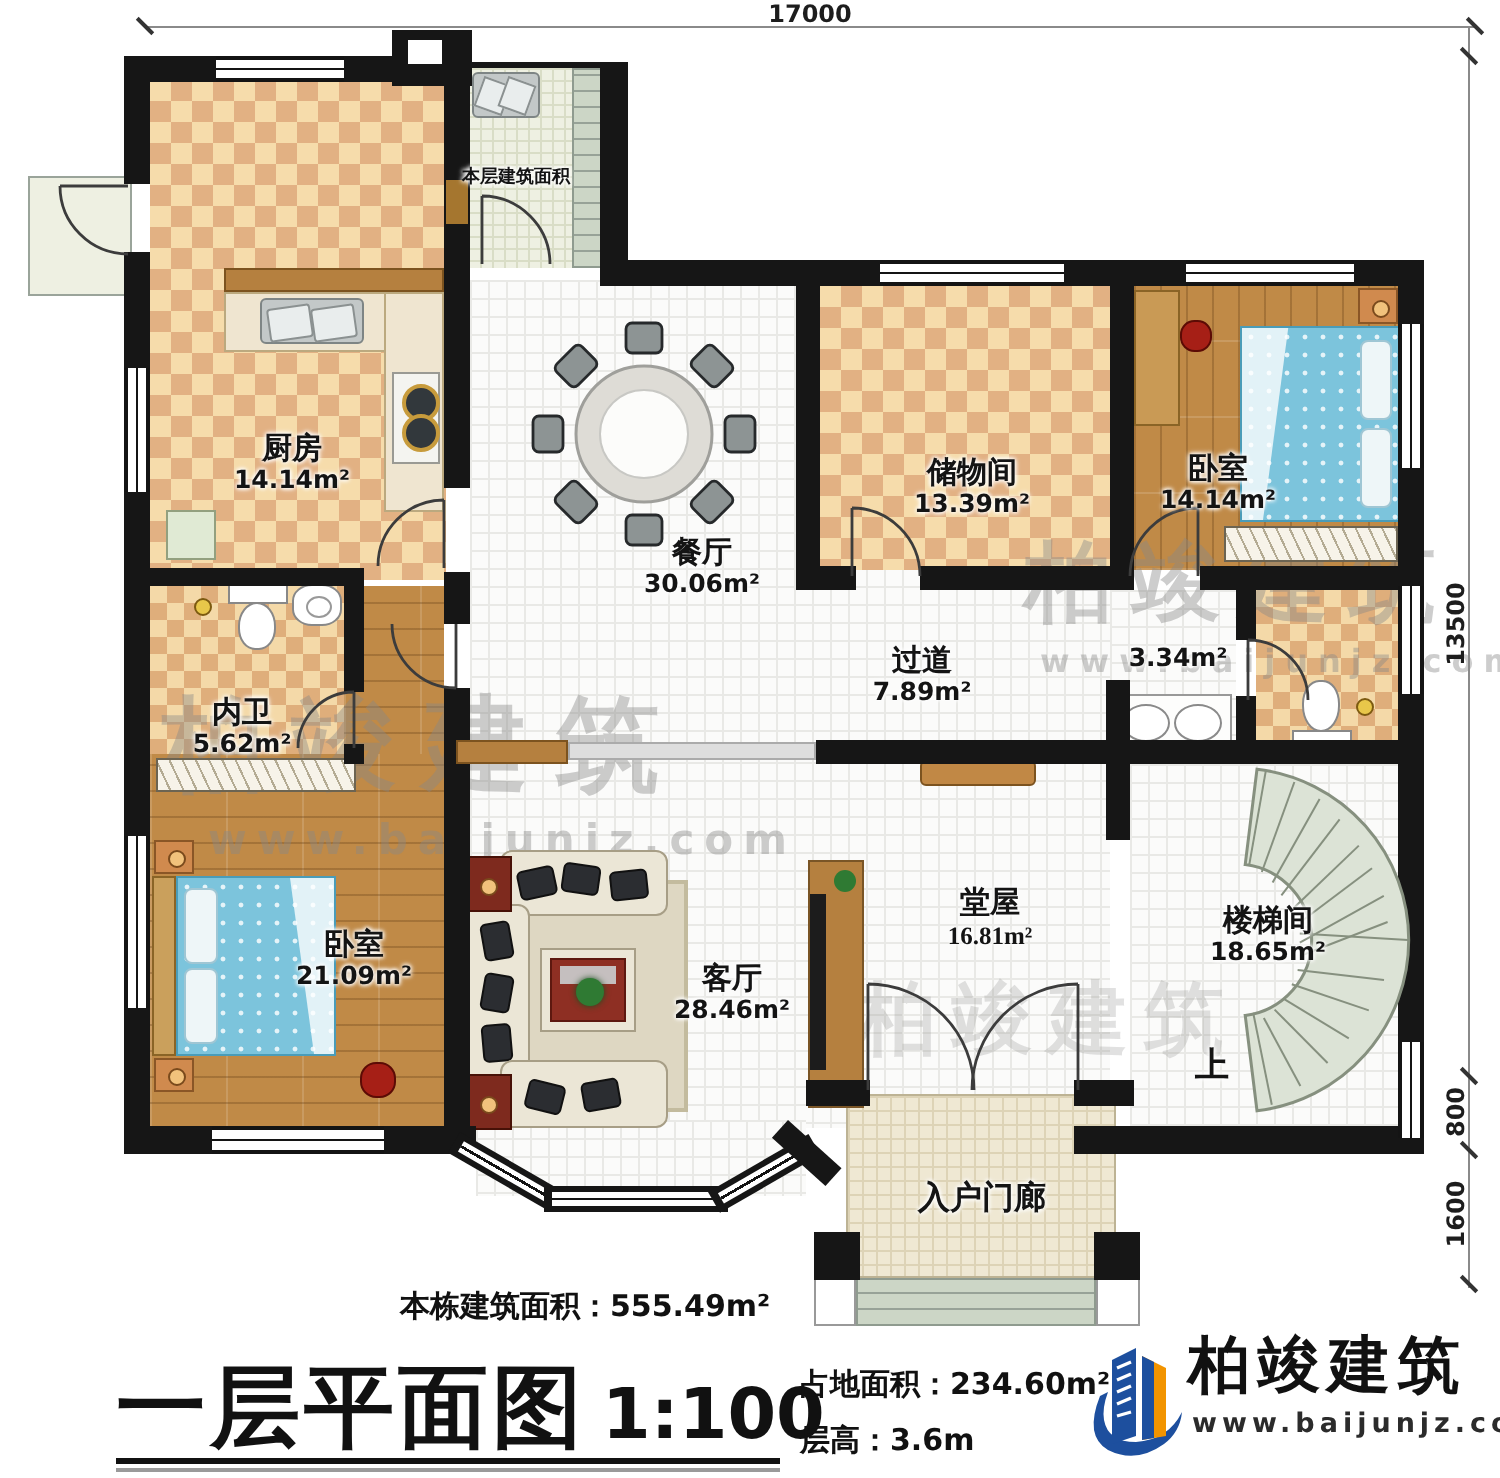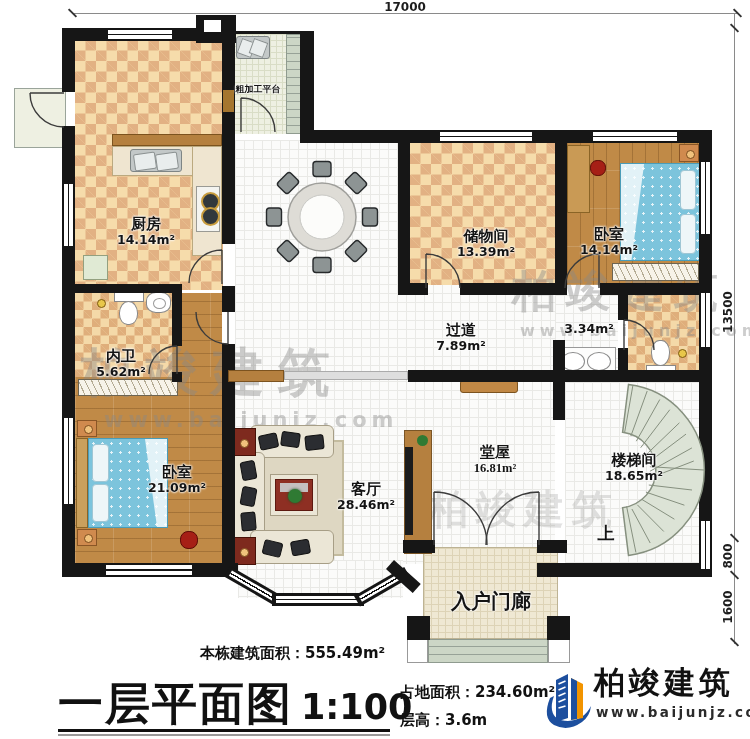--- a/index.html
+++ b/index.html
@@ -298,34 +298,38 @@
   <div class="abs win-h" style="left:440px;top:130px;width:92px;height:13px;"></div>
   <div class="abs win-h" style="left:593px;top:130px;width:84px;height:13px;"></div>
   <div class="abs win-v" style="left:699px;top:162px;width:13px;height:72px;"></div>
   <div class="abs win-v" style="left:699px;top:293px;width:13px;height:54px;"></div>
   <div class="abs win-v" style="left:699px;top:521px;width:13px;height:48px;"></div>
   <div class="abs win-v" style="left:62px;top:184px;width:13px;height:62px;"></div>
   <div class="abs win-v" style="left:62px;top:418px;width:13px;height:86px;"></div>
   <div class="abs win-h" style="left:106px;top:563px;width:86px;height:14px;"></div>
 
   <div class="room-label" style="left:226px;top:84px;width:64px;">
-    <span class="rname" style="font-size:9px;">粗加工平台</span>
+    <span class="rname" style="font-size:9px;">本层建筑面积</span>
   </div>
   <div class="room-label" style="left:86px;top:216px;width:120px;">
     <span class="rname">厨房</span>
     <span class="rarea">14.14m²</span>
   </div>
   <div class="room-label" style="left:71px;top:348px;width:100px;">
     <span class="rname">内卫</span>
     <span class="rarea">5.62m²</span>
   </div>
   <div class="room-label" style="left:117px;top:464px;width:120px;">
     <span class="rname">卧室</span>
     <span class="rarea">21.09m²</span>
   </div>
+  <div class="room-label" style="left:291px;top:268px;width:120px;">
+    <span class="rname">餐厅</span>
+    <span class="rarea">30.06m²</span>
+  </div>
   <div class="room-label" style="left:426px;top:228px;width:120px;">
     <span class="rname">储物间</span>
     <span class="rarea">13.39m²</span>
   </div>
   <div class="room-label" style="left:549px;top:226px;width:120px;">
     <span class="rname">卧室</span>
     <span class="rarea">14.14m²</span>
   </div>
   <div class="room-label" style="left:401px;top:322px;width:120px;">
     <span class="rname">过道</span>
@@ -343,21 +347,21 @@
     <span class="rarea">28.46m²</span>
   </div>
   <div class="room-label" style="left:574px;top:452px;width:120px;">
     <span class="rname">楼梯间</span>
     <span class="rarea">18.65m²</span>
   </div>
   <div class="room-label" style="left:590px;top:524px;width:32px;">
     <span class="rname" style="font-size:17px;">上</span>
   </div>
   <div class="room-label" style="left:430px;top:590px;width:122px;">
-    <span class="rname" style="font-size:20px;">入户门廊</span>
+    <span class="rname" style="font-size:16px;">入户门廊</span>
   </div>
 
   <div class="dimline" style="left:72px;top:13px;width:666px;height:1px;"></div>
   <div class="tick" style="left:67px;top:12px;transform:rotate(45deg);"></div>
   <div class="tick" style="left:732px;top:12px;transform:rotate(45deg);"></div>
   <div class="dim" style="left:72px;top:0px;width:666px;text-align:center;">
     <span>17000</span>
   </div>
   <div class="dimline" style="left:734px;top:14px;width:1px;height:630px;"></div>
   <div class="tick" style="left:729px;top:27px;transform:rotate(45deg);"></div>

